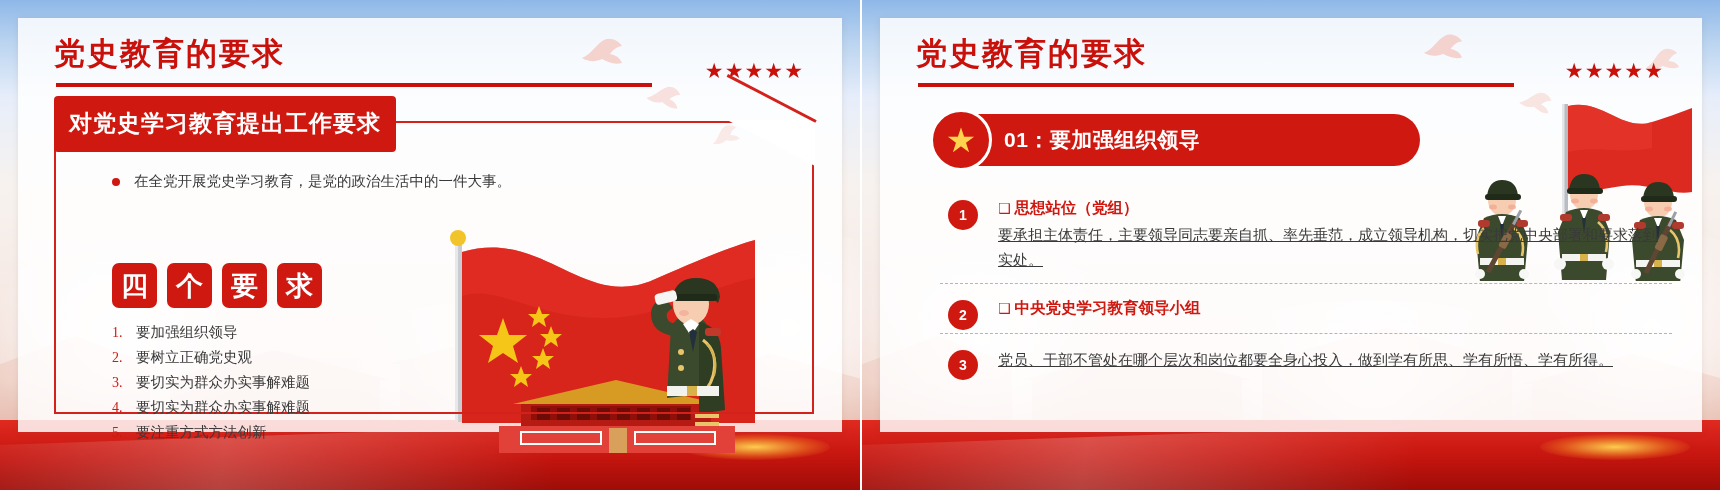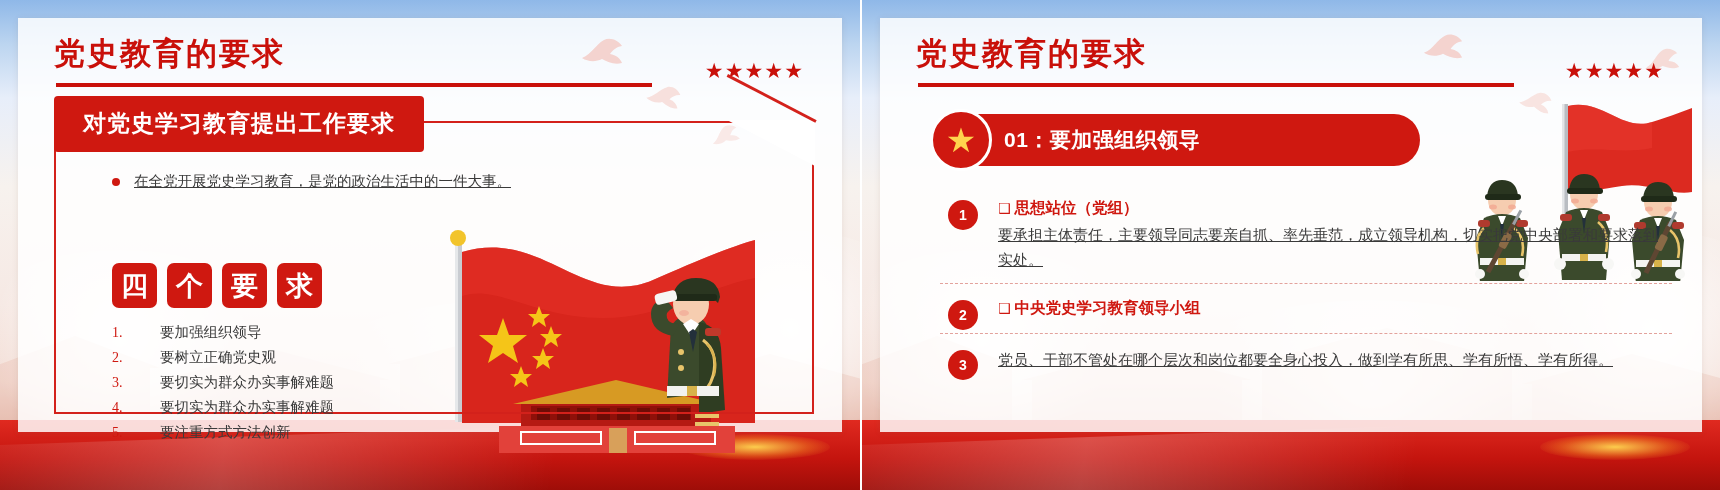--- a/index.html
+++ b/index.html
@@ -118,31 +118,30 @@
     position: absolute; right: -4px; top: -3px;
     width: 100px; height: 3px; background: #d3211b;
     transform-origin: right center;
     transform: rotate(27.5deg);
   }
 
   .tag {
     position: absolute; left: -2px; top: -27px;
     background: #cf1810; color: #fff;
     font-size: 23px; font-weight: 700; letter-spacing: 1px;
-    padding: 12px 29px 13px;
+    padding: 12px 15px 13px;
     border-radius: 4px;
     white-space: nowrap;
   }
 
   .bullets { position: absolute; left: 56px; top: 46px; right: 28px; }
   .bl {
     position: relative; padding-left: 22px;
     font-size: 14.5px; color: #3a3a3a; line-height: 1.75;
     margin-bottom: 3px;
-    text-decoration: underline;
   }
   .bl::before {
     content: ""; position: absolute; left: 0; top: 9px;
     width: 8px; height: 8px; border-radius: 50%; background: #cf1810;
   }
   .bl .hl { color: #cf1810; }
 
   .fourbox { position: absolute; left: 56px; top: 140px; display: flex; gap: 10px; }
   .fb {
     width: 45px; height: 45px; border-radius: 7px;
@@ -151,21 +150,21 @@
     display: flex; align-items: center; justify-content: center;
     font-family: "Liberation Serif","DejaVu Serif",serif;
   }
 
   .numlist { position: absolute; left: 56px; top: 200px; }
   .nl { display: flex; align-items: baseline; margin-bottom: 6px; }
   .nl-n {
     color: #cf1810; font-size: 14px; width: 24px; flex: none;
     font-family: "Liberation Serif","DejaVu Serif",serif;
   }
-  .nl-t { color: #3a3a3a; font-size: 14.5px; margin-left: 24px; }
+  .nl-t { color: #3a3a3a; font-size: 14.5px; }
 
   
   .illus-left { position: absolute; left: 385px; top: 200px; width: 380px; height: 235px; }
 
   
   .pill {
     position: absolute; left: 60px; top: 96px;
     width: 480px; height: 52px;
     background: #cf1810;
     border-radius: 26px;

